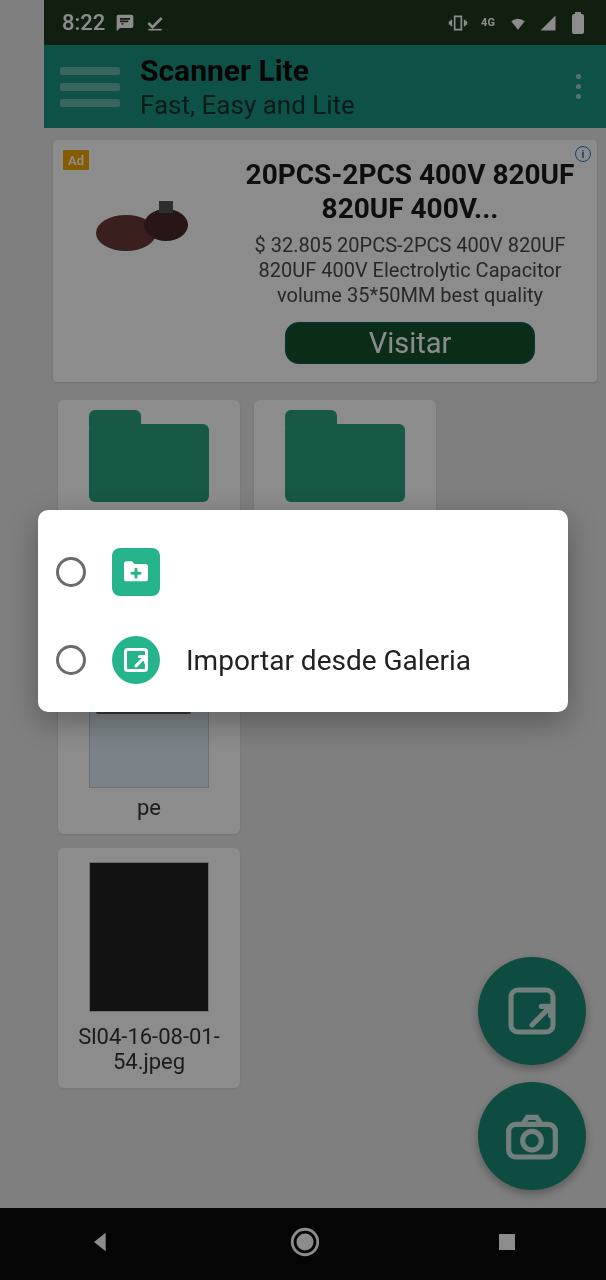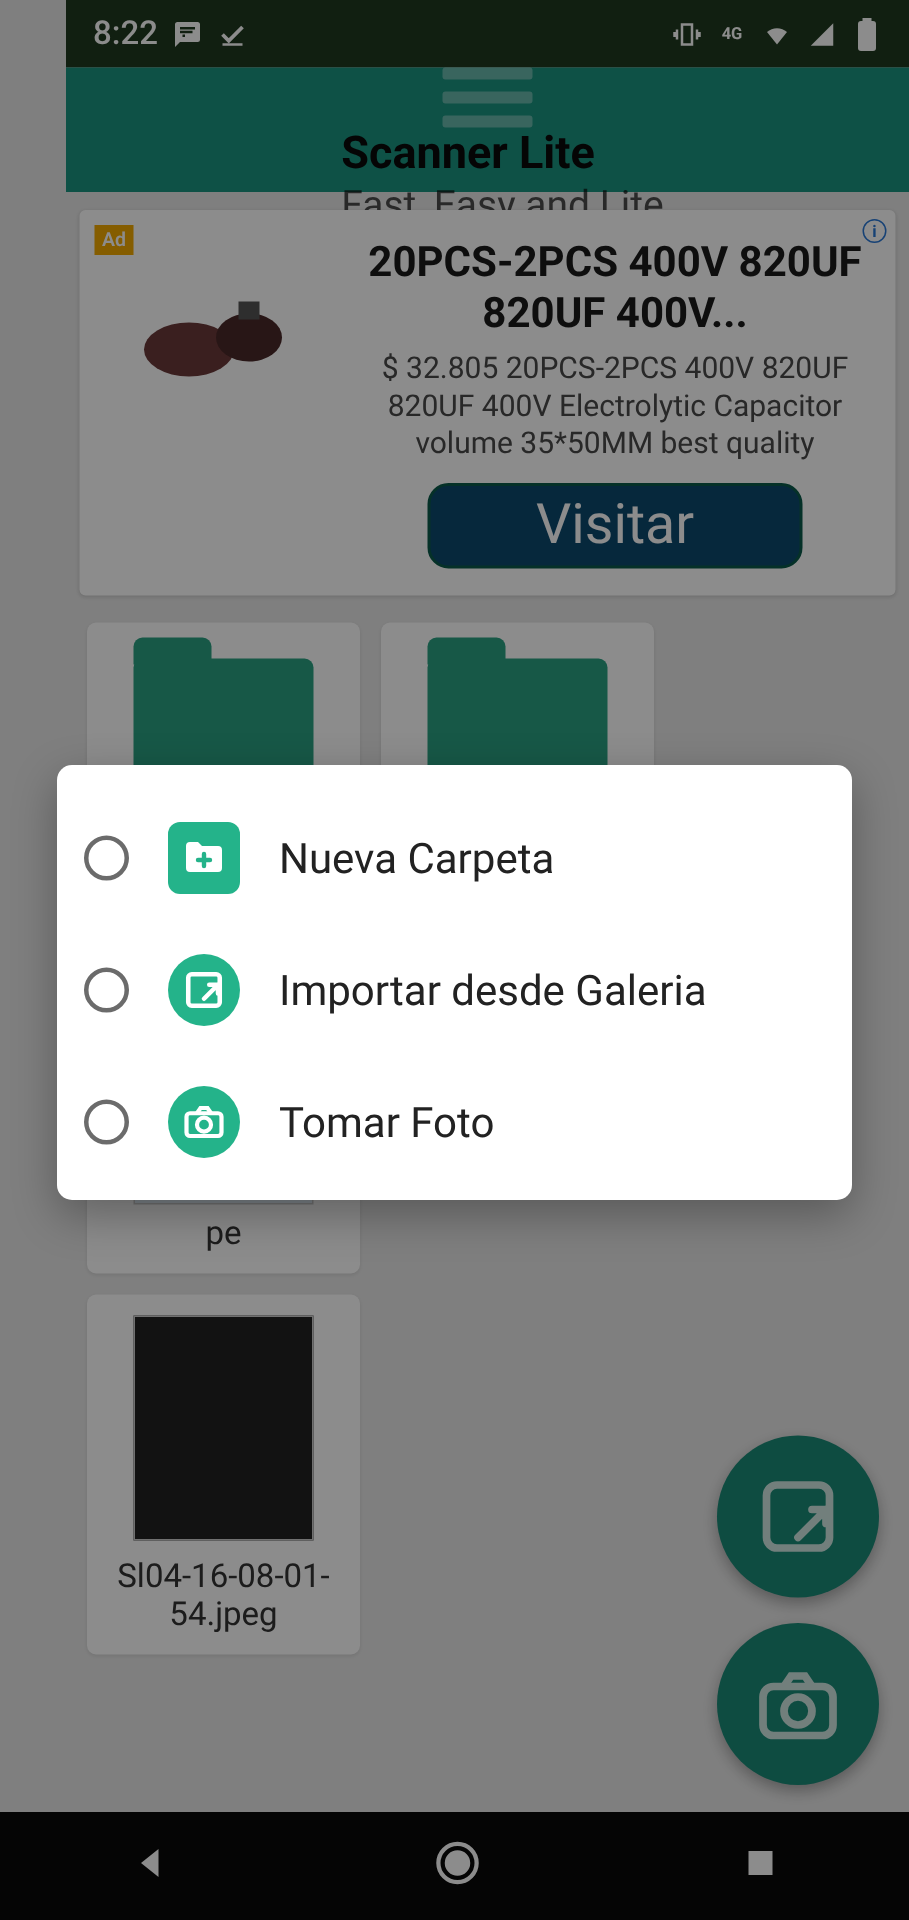--- a/index.html
+++ b/index.html
@@ -13,21 +13,20 @@
   justify-content: space-between; padding: 0 18px; color: #fff;
 }
 .status-left, .status-right { display: flex; align-items: center; gap: 10px; }
 .status-time { font-size: 22px; font-weight: 500; }
 .status-icon { width: 20px; height: 20px; display: inline-flex; align-items: center; justify-content: center; }
 
 
 .app-bar {
   height: 83px; background: #1a9480; display: flex; align-items: center; padding: 0 16px;
   justify-content: space-between;
-  flex-direction: column;
 }
 .hamburger { width: 60px; height: 60px; display: flex; flex-direction: column; justify-content: center; gap: 8px; }
 .hamburger div { height: 8px; background: rgba(255,255,255,0.35); border-radius: 2px; }
 .app-titles { flex: 1; margin-left: 20px; }
 .app-title { font-size: 30px; font-weight: 700; color: #0a0a0a; }
 .app-subtitle { font-size: 26px; color: rgba(10,10,10,0.7); margin-top: 2px; }
 .app-more { width: 24px; display: flex; flex-direction: column; gap: 5px; align-items: center; justify-content: center; }
 .app-more div { width: 5px; height: 5px; background: rgba(255,255,255,0.6); border-radius: 50%; }
 
 
@@ -39,22 +38,22 @@
   position: absolute; top: 10px; left: 10px; width: 26px; height: 20px; background: #f2a900;
   color: #fff; font-size: 13px; font-weight: 600; display: flex; align-items: center; justify-content: center;
 }
 .ad-info { position: absolute; top: 6px; right: 6px; width: 16px; height: 16px; border: 1.5px solid #2a78d6; border-radius: 50%; color:#2a78d6; font-size:11px; font-weight:700; display:flex; align-items:center; justify-content:center;}
 .ad-content { display: flex; gap: 20px; align-items: flex-start; }
 .ad-img { width: 150px; height: 120px; display:flex; align-items:center; justify-content:center; flex-shrink:0; }
 .ad-text { flex: 1; text-align: center; }
 .ad-title { font-size: 28px; font-weight: 700; color: #1a1a1a; line-height: 1.2; }
 .ad-desc { font-size: 20px; color: #4a4a4a; margin-top: 8px; line-height: 1.25; }
 .ad-btn {
-  display: block; margin: 14px auto 0; width: 250px; height: 57px; background: #0c4a6e; color: #fff;
-  font-size: 37px; border-radius: 14px; border: 2px solid #0a5a4a; cursor: pointer;
+  display: block; margin: 14px auto 0; width: 250px; height: 42px; background: #14532d; color: #fff;
+  font-size: 29px; border-radius: 14px; border: 2px solid #0a5a4a; cursor: pointer;
 }
 
 
 .grid { display: flex; flex-wrap: wrap; gap: 14px; padding: 0 14px; }
 .tile {
   width: 182px; height: 210px; background: #fff; border-radius: 6px; box-shadow: 0 1px 3px rgba(0,0,0,0.1);
   display: flex; flex-direction: column; align-items: center; padding: 14px 8px;
 }
 .tile-folder { width: 120px; height: 78px; background: #2aa082; border-radius: 6px; position: relative; margin-top: 10px; }
 .tile-folder::before { content:''; position:absolute; top:-14px; left:0; width:52px; height:18px; background:#2aa082; border-radius: 6px 6px 0 0; }
@@ -242,38 +241,26 @@
   <div class="overlay"></div>
   <div class="modal">
     <div class="modal-item">
       <div class="radio"></div>
       <div class="action-icon" style="border-radius:8px;">
         <svg width="32" height="32" viewBox="0 0 24 24" fill="#fff">
             <path d="M3 6a2 2 0 012-2h4l2 2h8a2 2 0 012 2v9a2 2 0 01-2 2H5a2 2 0 01-2-2z"></path>
             <path d="M12 10v6M9 13h6" stroke="#24b38a" stroke-width="2.2" stroke-linecap="round"></path>
           </svg>
       </div>
-      <div class="modal-label">Nueva Carpeta</div>
     </div>
     <div class="modal-item">
       <div class="radio"></div>
       <div class="action-icon circle">
         <svg width="28" height="28" viewBox="0 0 24 24" fill="none" stroke="#fff" stroke-width="2.6">
             <rect x="3" y="3" width="18" height="18" rx="2"></rect>
             <path d="M20 9l-8 8M20 9h-5M20 9v5" stroke-linecap="round"></path>
           </svg>
       </div>
       <div class="modal-label">Importar desde Galeria</div>
     </div>
-    <div class="modal-item">
-      <div class="radio"></div>
-      <div class="action-icon circle">
-        <svg width="28" height="28" viewBox="0 0 24 24" fill="none" stroke="#fff" stroke-width="2.4">
-            <rect x="2" y="7" width="20" height="13" rx="2"></rect>
-            <circle cx="12" cy="13.5" r="4"></circle>
-            <path d="M8 7l2-3h4l2 3"></path>
-          </svg>
-      </div>
-      <div class="modal-label">Tomar Foto</div>
-    </div>
   </div>
 
 </div>
 
 </body></html>

